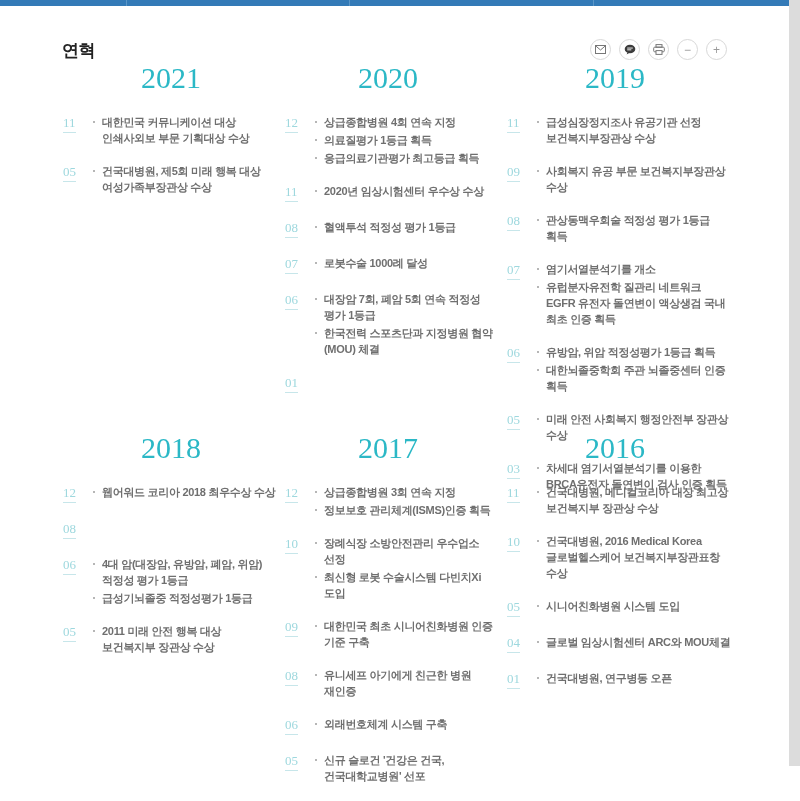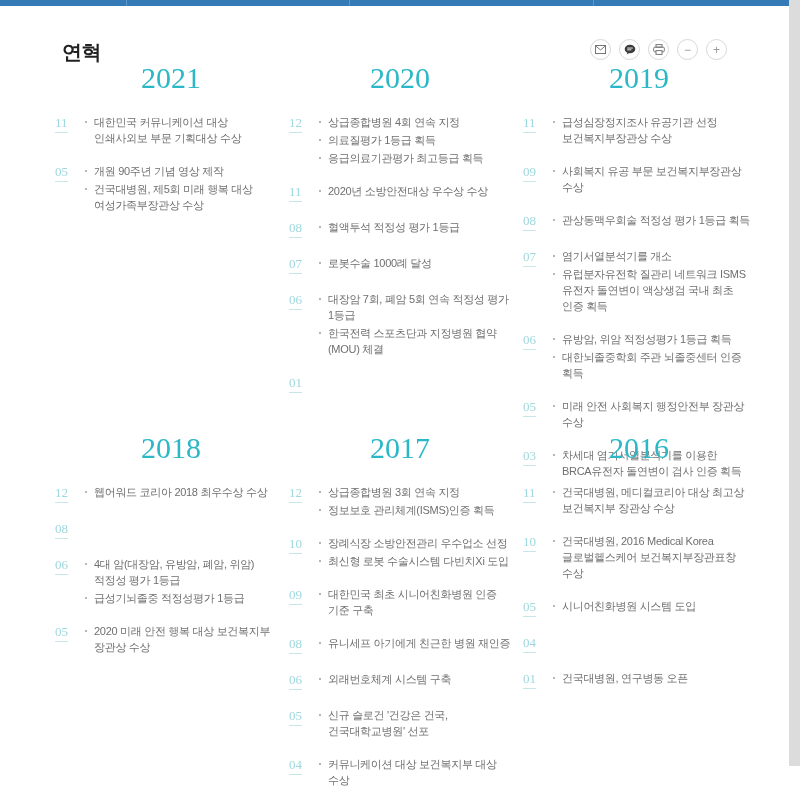--- a/index.html
+++ b/index.html
@@ -55,21 +55,21 @@
     position: absolute;
     top: 20px;
     left: 0;
     width: 789px;
     height: 44px;
   }
   .page-title {
     position: absolute;
     left: 62px;
     top: 22px;
-    font-size: 20px;
+    font-size: 17px;
     font-weight: bold;
     color: #222222;
     letter-spacing: -0.5px;
     line-height: 1;
   }
   .util-icons {
     position: absolute;
     right: 62px;
     top: 19px;
     display: flex;
@@ -100,21 +100,21 @@
 
   
   .timeline {
     position: absolute;
     top: 60px;
     left: 0;
     width: 644px;
     display: grid;
     grid-template-columns: 222px 222px 232px;
     padding-left: 55px;
-    column-gap: 12px;
+    column-gap: 0px;
   }
   .year-block {
     padding-bottom: 4px;
   }
   .year-heading {
     text-align: center;
     color: #2bb8c6;
     font-size: 30px;
     font-weight: 400;
     font-family: "Liberation Serif", "DejaVu Serif", serif;
@@ -134,39 +134,41 @@
   .month-num {
     flex: 0 0 28px;
     color: #9ed8de;
     font-size: 13px;
     font-family: "Liberation Serif", "DejaVu Serif", serif;
     line-height: 17px;
     text-align: left;
     padding-top: 0px;
     border-bottom: none;
     position: relative;
+    margin-left: 8px;
   }
   .month-num span.numtext {
     border-bottom: 1px solid #c7e6ea;
     padding-bottom: 1px;
     display: inline-block;
   }
   .events {
     flex: 1 1 auto;
     padding-left: 2px;
   }
   .event {
     position: relative;
     font-size: 11px;
     color: #6f6f6f;
     line-height: 16px;
     padding-left: 9px;
     margin-bottom: 2px;
     letter-spacing: -0.3px;
     word-break: keep-all;
+    font-weight: bold;
   }
   .event:last-child { margin-bottom: 0; }
   .event::before {
     content: "";
     position: absolute;
     left: 0px;
     top: 7px;
     width: 2px;
     height: 2px;
     background: #9e9e9e;
@@ -230,39 +232,38 @@
         <div class="year-heading">2021</div>
         <div class="month-group">
           <div class="month-num"><span class="numtext">11</span></div>
           <div class="events">
             <div class="event">대한민국 커뮤니케이션 대상 인쇄사외보 부문 기획대상 수상</div>
           </div>
         </div>
         <div class="month-group">
           <div class="month-num"><span class="numtext">05</span></div>
           <div class="events">
-            <div class="event">개원 90주년 기념 영상 제작</div>
             <div class="event">건국대병원, 제5회 미래 행복 대상 여성가족부장관상 수상</div>
           </div>
         </div>
       </div>
       <div class="year-block year-col-1">
         <div class="year-heading">2020</div>
         <div class="month-group">
           <div class="month-num"><span class="numtext">12</span></div>
           <div class="events">
             <div class="event">상급종합병원 4회 연속 지정</div>
             <div class="event">의료질평가 1등급 획득</div>
             <div class="event">응급의료기관평가 최고등급 획득</div>
           </div>
         </div>
         <div class="month-group">
           <div class="month-num"><span class="numtext">11</span></div>
           <div class="events">
-            <div class="event">2020년 소방안전대상 우수상 수상</div>
+            <div class="event">2020년 임상시험센터 우수상 수상</div>
           </div>
         </div>
         <div class="month-group">
           <div class="month-num"><span class="numtext">08</span></div>
           <div class="events">
             <div class="event">혈액투석 적정성 평가 1등급</div>
           </div>
         </div>
         <div class="month-group">
           <div class="month-num"><span class="numtext">07</span></div>
@@ -298,21 +299,21 @@
         <div class="month-group">
           <div class="month-num"><span class="numtext">08</span></div>
           <div class="events">
             <div class="event">관상동맥우회술 적정성 평가 1등급 획득</div>
           </div>
         </div>
         <div class="month-group">
           <div class="month-num"><span class="numtext">07</span></div>
           <div class="events">
             <div class="event">염기서열분석기를 개소</div>
-            <div class="event">유럽분자유전학 질관리 네트워크 ISMS 유전자 돌연변이 액상생검 국내 최초 인증 획득</div>
+            <div class="event">유럽분자유전학 질관리 네트워크 EGFR 유전자 돌연변이 액상생검 국내 최초 인증 획득</div>
           </div>
         </div>
         <div class="month-group">
           <div class="month-num"><span class="numtext">06</span></div>
           <div class="events">
             <div class="event">유방암, 위암 적정성평가 1등급 획득</div>
             <div class="event">대한뇌졸중학회 주관 뇌졸중센터 인증 획득</div>
           </div>
         </div>
         <div class="month-group">
@@ -344,21 +345,21 @@
         <div class="month-group">
           <div class="month-num"><span class="numtext">06</span></div>
           <div class="events">
             <div class="event">4대 암(대장암, 유방암, 폐암, 위암) 적정성 평가 1등급</div>
             <div class="event">급성기뇌졸중 적정성평가 1등급</div>
           </div>
         </div>
         <div class="month-group">
           <div class="month-num"><span class="numtext">05</span></div>
           <div class="events">
-            <div class="event">2020 미래 안전 행복 대상 보건복지부 장관상 수상</div>
+            <div class="event">2011 미래 안전 행복 대상 보건복지부 장관상 수상</div>
           </div>
         </div>
       </div>
       <div class="year-block year-col-1">
         <div class="year-heading">2017</div>
         <div class="month-group">
           <div class="month-num"><span class="numtext">12</span></div>
           <div class="events">
             <div class="event">상급종합병원 3회 연속 지정</div>
             <div class="event">정보보호 관리체계(ISMS)인증 획득</div>
@@ -417,20 +418,23 @@
           </div>
         </div>
         <div class="month-group">
           <div class="month-num"><span class="numtext">05</span></div>
           <div class="events">
             <div class="event">시니어친화병원 시스템 도입</div>
           </div>
         </div>
         <div class="month-group">
           <div class="month-num"><span class="numtext">04</span></div>
+          <div class="events">
+            <div class="event">글로벌 임상시험센터 ARC와 MOU체결</div>
+          </div>
         </div>
         <div class="month-group">
           <div class="month-num"><span class="numtext">01</span></div>
           <div class="events">
             <div class="event">건국대병원, 연구병동 오픈</div>
           </div>
         </div>
       </div>
     </div>
 

